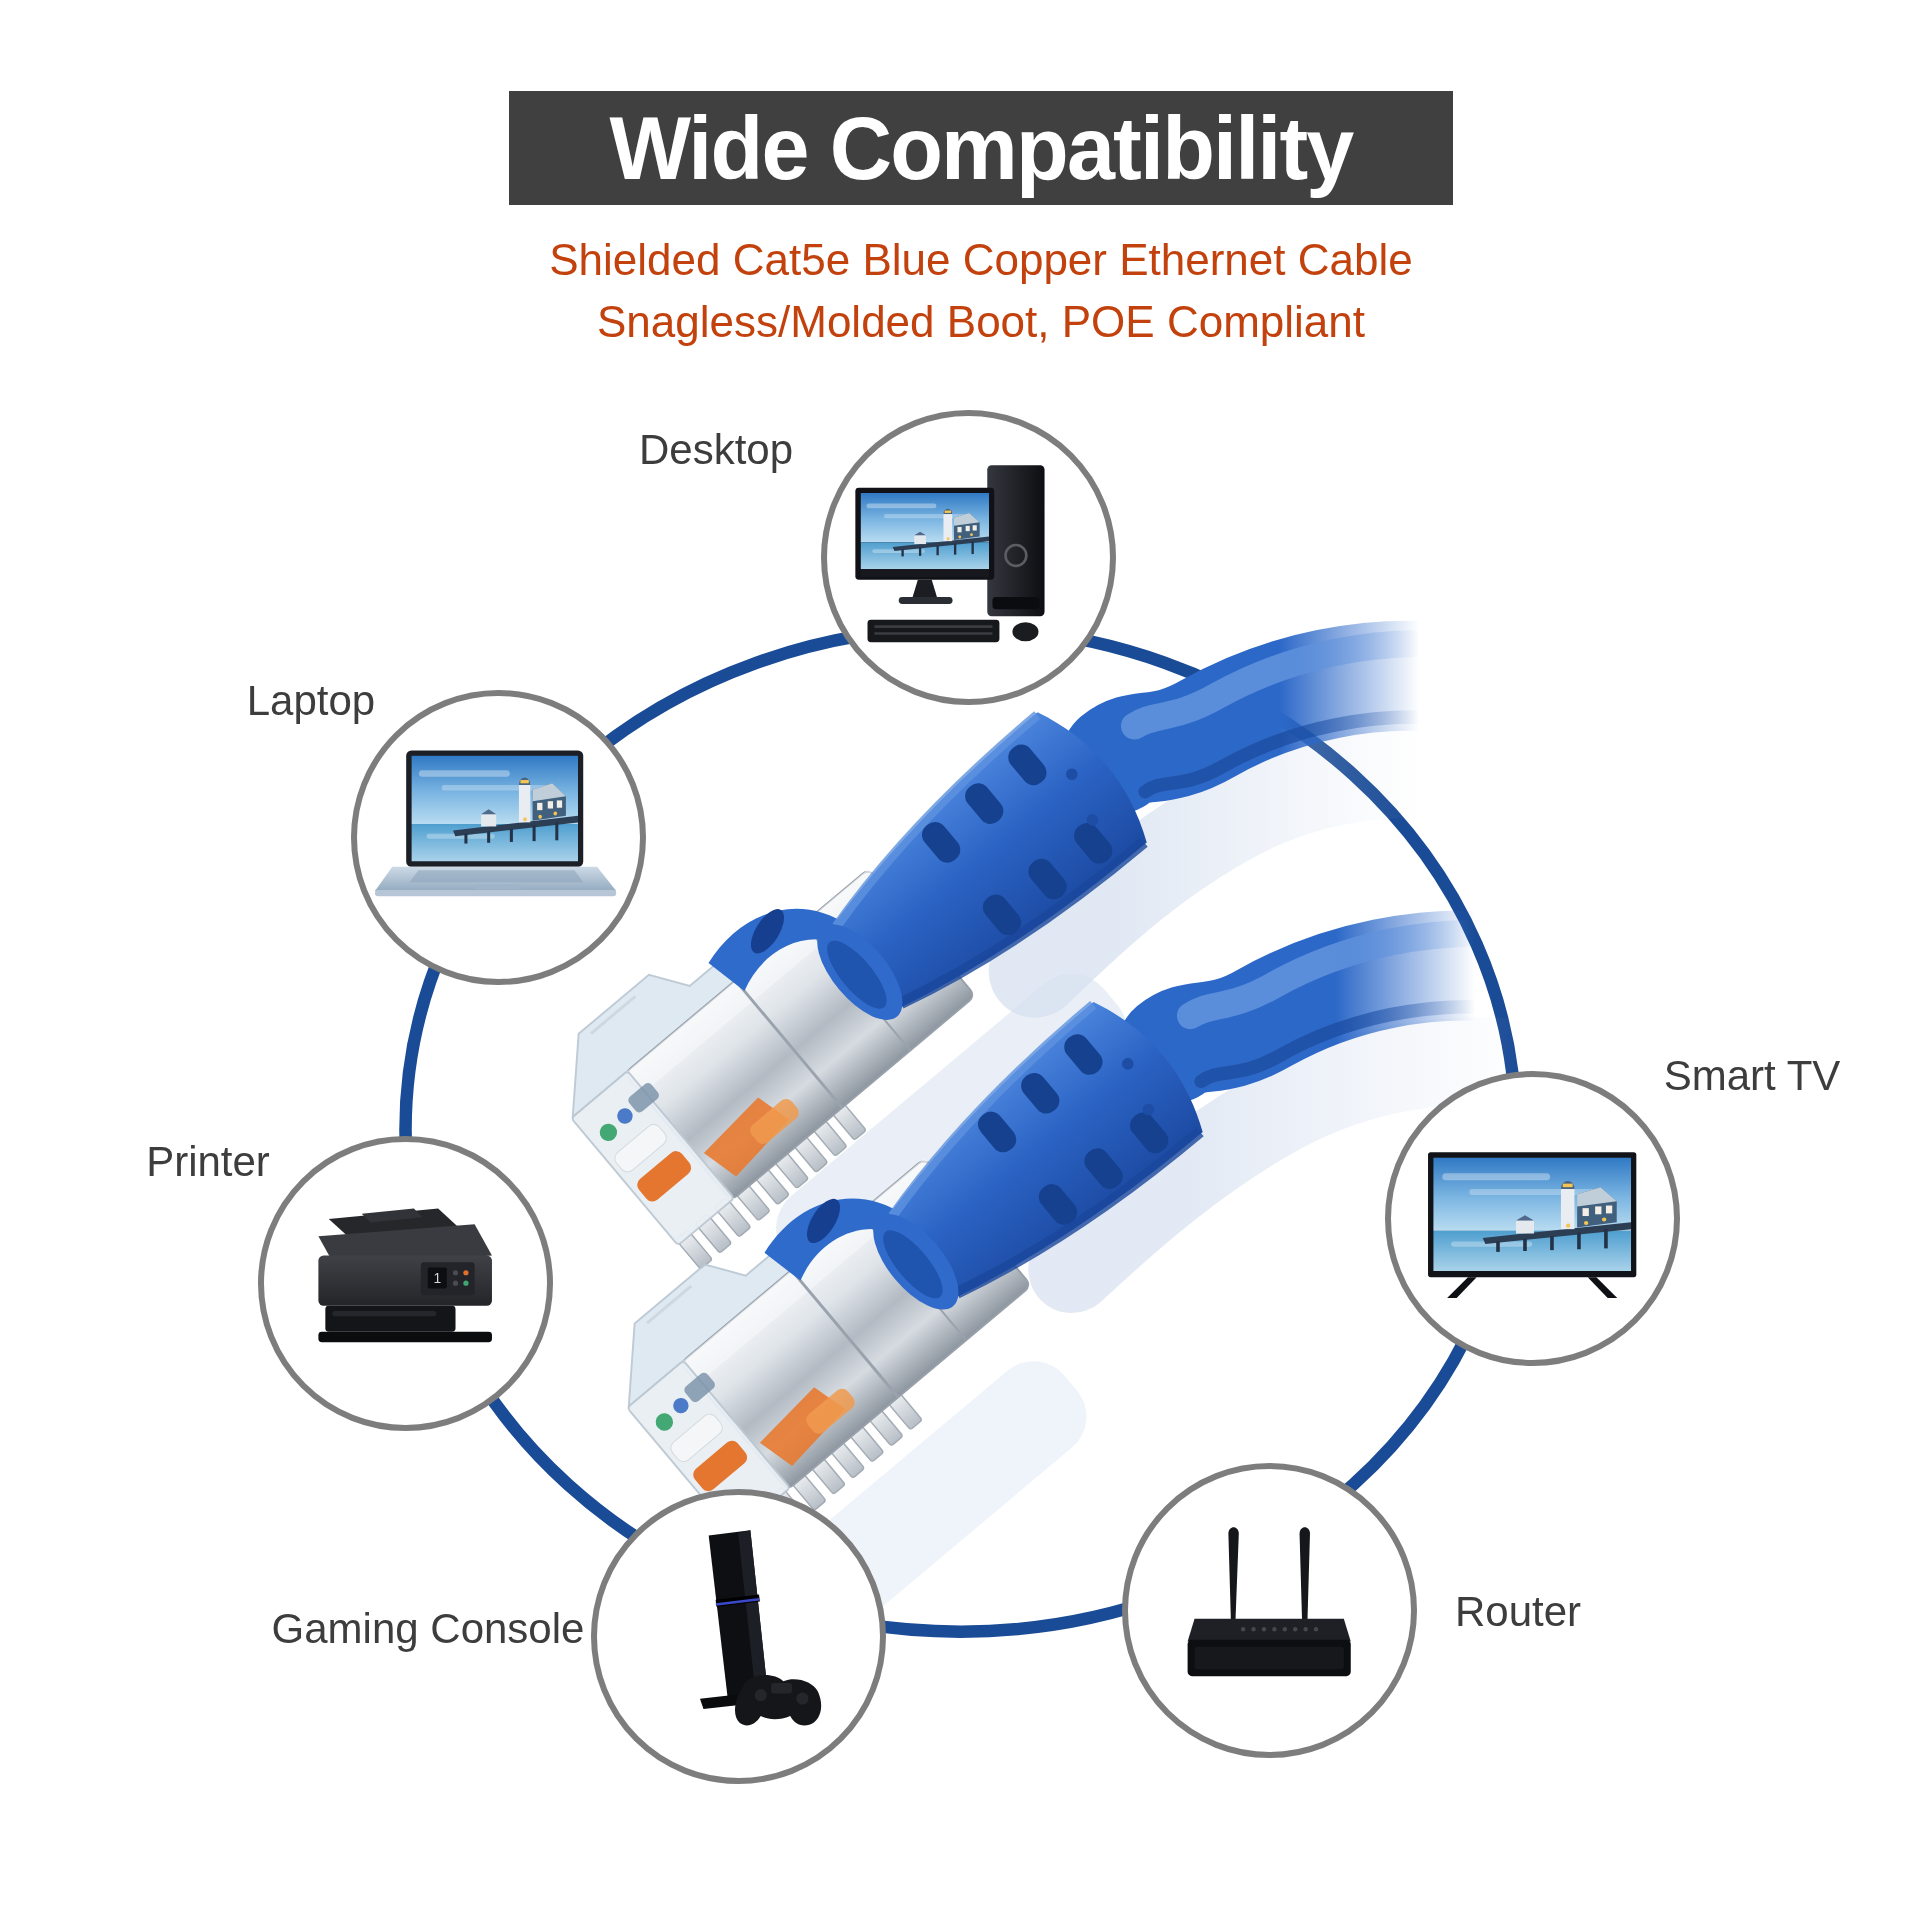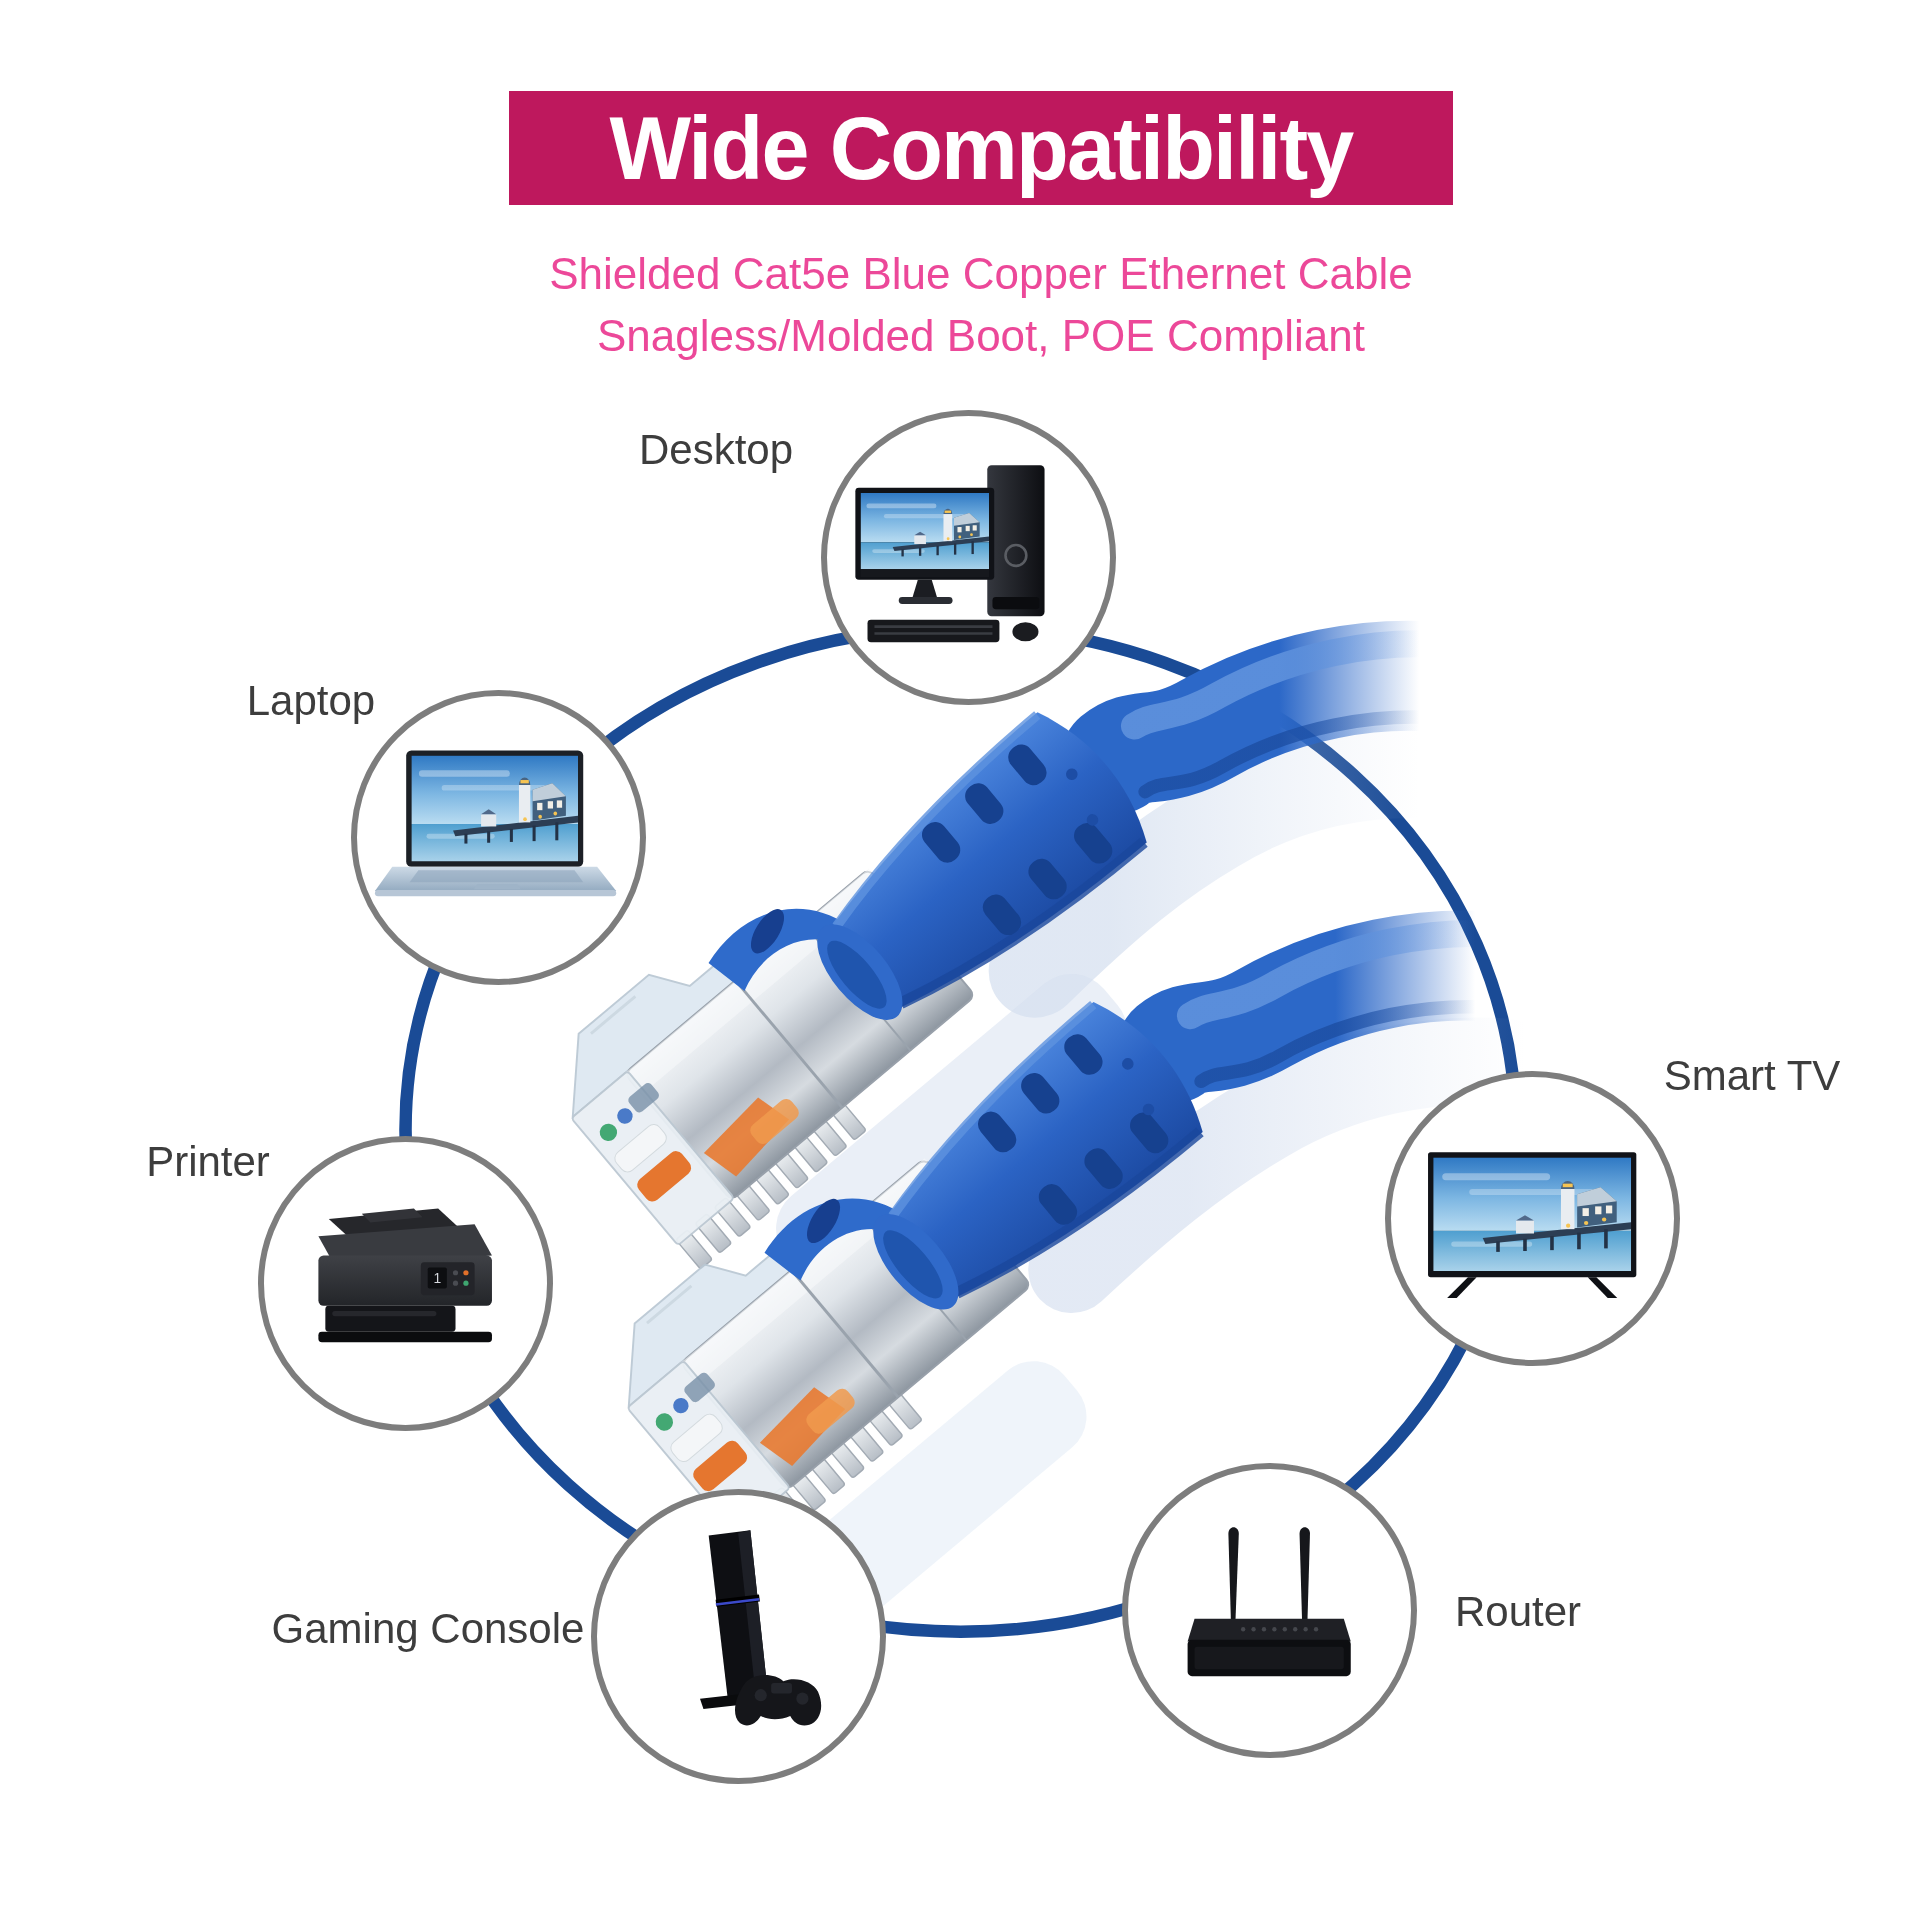--- a/index.html
+++ b/index.html
@@ -1,24 +1,24 @@
 <!DOCTYPE html>
 <html><head>
 <meta charset="utf-8">
 <style>
   html,body{margin:0;padding:0;background:#ffffff;}
   .canvas{position:relative;width:1931px;height:1931px;background:#ffffff;overflow:hidden;
           font-family:"Liberation Sans", sans-serif;}
   
-  .banner{position:absolute;left:509px;top:91px;width:944px;height:114px;background:#be185d;
+  .banner{position:absolute;left:509px;top:91px;width:944px;height:114px;background:#404040;
           display:flex;align-items:center;justify-content:center;}
   .banner-title{color:#ffffff;font-size:89px;font-weight:bold;letter-spacing:-1.9px;white-space:nowrap;
                 transform:scaleX(.97);}
   
-  .subtitle{position:absolute;left:450px;top:243px;width:1062px;text-align:center;color:#ec4899;
+  .subtitle{position:absolute;left:450px;top:229px;width:1062px;text-align:center;color:#c2410c;
             font-size:44px;line-height:62px;}
   
   .scene-svg{position:absolute;left:0;top:0;width:1931px;height:1931px;}
   
   .device-circle{position:absolute;width:295px;height:295px;box-sizing:border-box;border:6.8px solid #7d7d7d;
                  border-radius:50%;background:#ffffff;overflow:hidden;}
   .device-circle svg{position:absolute;left:4%;top:4%;width:92%;height:92%;}
   .pos-desktop{left:821px;top:410px;}
   .pos-laptop{left:351px;top:690px;}
   .pos-printer{left:258px;top:1136px;}

